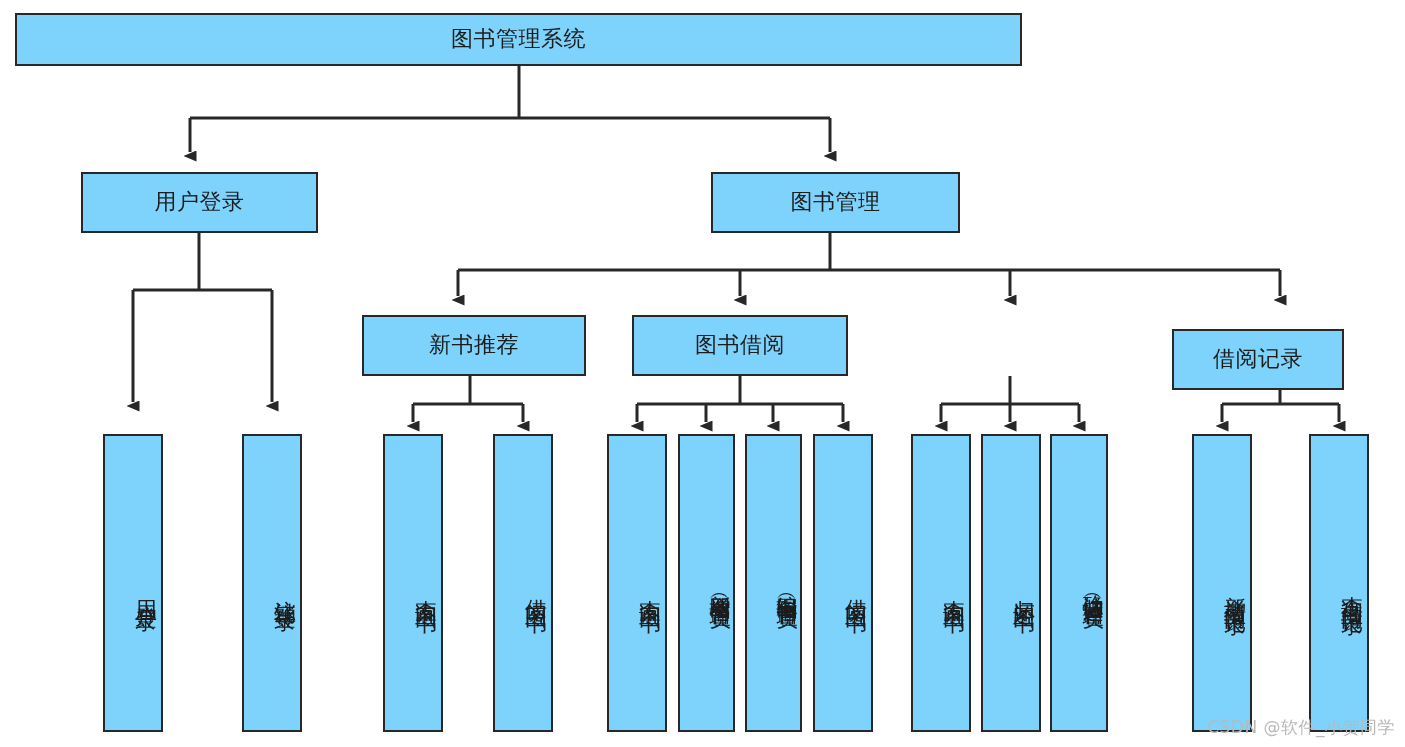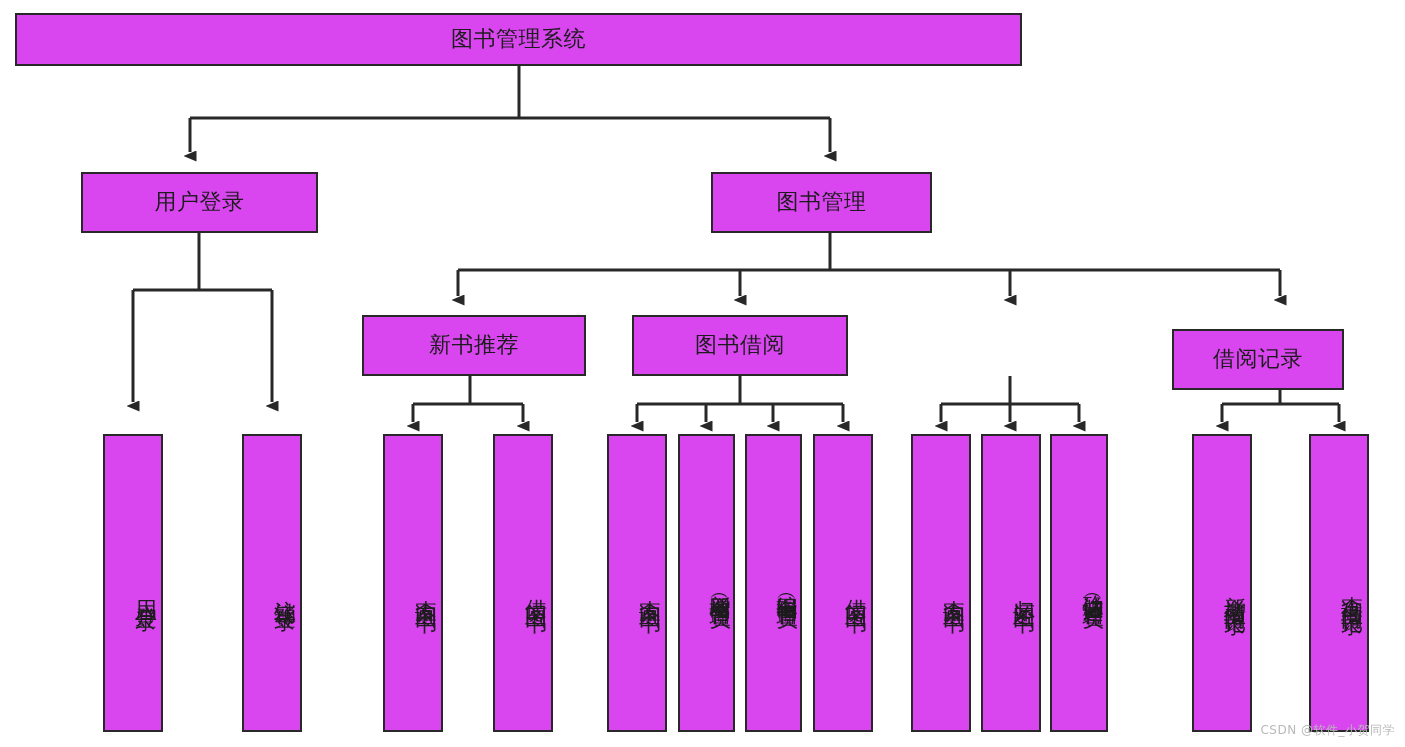--- a/index.html
+++ b/index.html
@@ -14,21 +14,21 @@
     position:relative;
     width:1405px;height:747px;
   }
   #wires{
     position:absolute;left:0;top:0;width:1405px;height:747px;
     pointer-events:none;
   }
   .node{
     position:absolute;
     box-sizing:border-box;
-    background:#d946ef;
+    background:#7dd3fc;
     border:2.5px solid #282828;
     display:flex;
     align-items:center;
     justify-content:center;
     color:#1c1c1c;
     letter-spacing:0.5px;
   }
   .node.horiz{
     font-size:22px;
     line-height:1.2;
@@ -47,21 +47,21 @@
   }
   .node.vert.tall{
     padding-top:8px;
     letter-spacing:2px;
     font-size:21px;
   }
   .watermark{
     position:absolute;
     right:10px;
     bottom:8px;
-    font-size:12px;
+    font-size:17px;
     color:#b9b9b9;
     letter-spacing:0.5px;
     white-space:nowrap;
     font-family:"DejaVu Sans","Liberation Sans",sans-serif;
   }
 </style>
 </head>
 <body>
 
 <div id="diagram">
@@ -117,21 +117,21 @@
     </g>
   </svg>
 
   <div class="node horiz" style="left:15px;top:13px;width:1007px;height:53px;">
     <span>图书管理系统</span>
   </div>
 
   <div class="node horiz" style="left:81px;top:172px;width:237px;height:61px;">
     <span>用户登录</span>
   </div>
-  <div class="node horiz" style="left:711px;top:172px;width:221px;height:61px;">
+  <div class="node horiz" style="left:711px;top:172px;width:249px;height:61px;">
     <span>图书管理</span>
   </div>
 
   <div class="node horiz" style="left:362px;top:315px;width:224px;height:61px;">
     <span>新书推荐</span>
   </div>
   <div class="node horiz" style="left:632px;top:315px;width:216px;height:61px;">
     <span>图书借阅</span>
   </div>
   <div class="node horiz" style="left:1172px;top:329px;width:172px;height:61px;">

